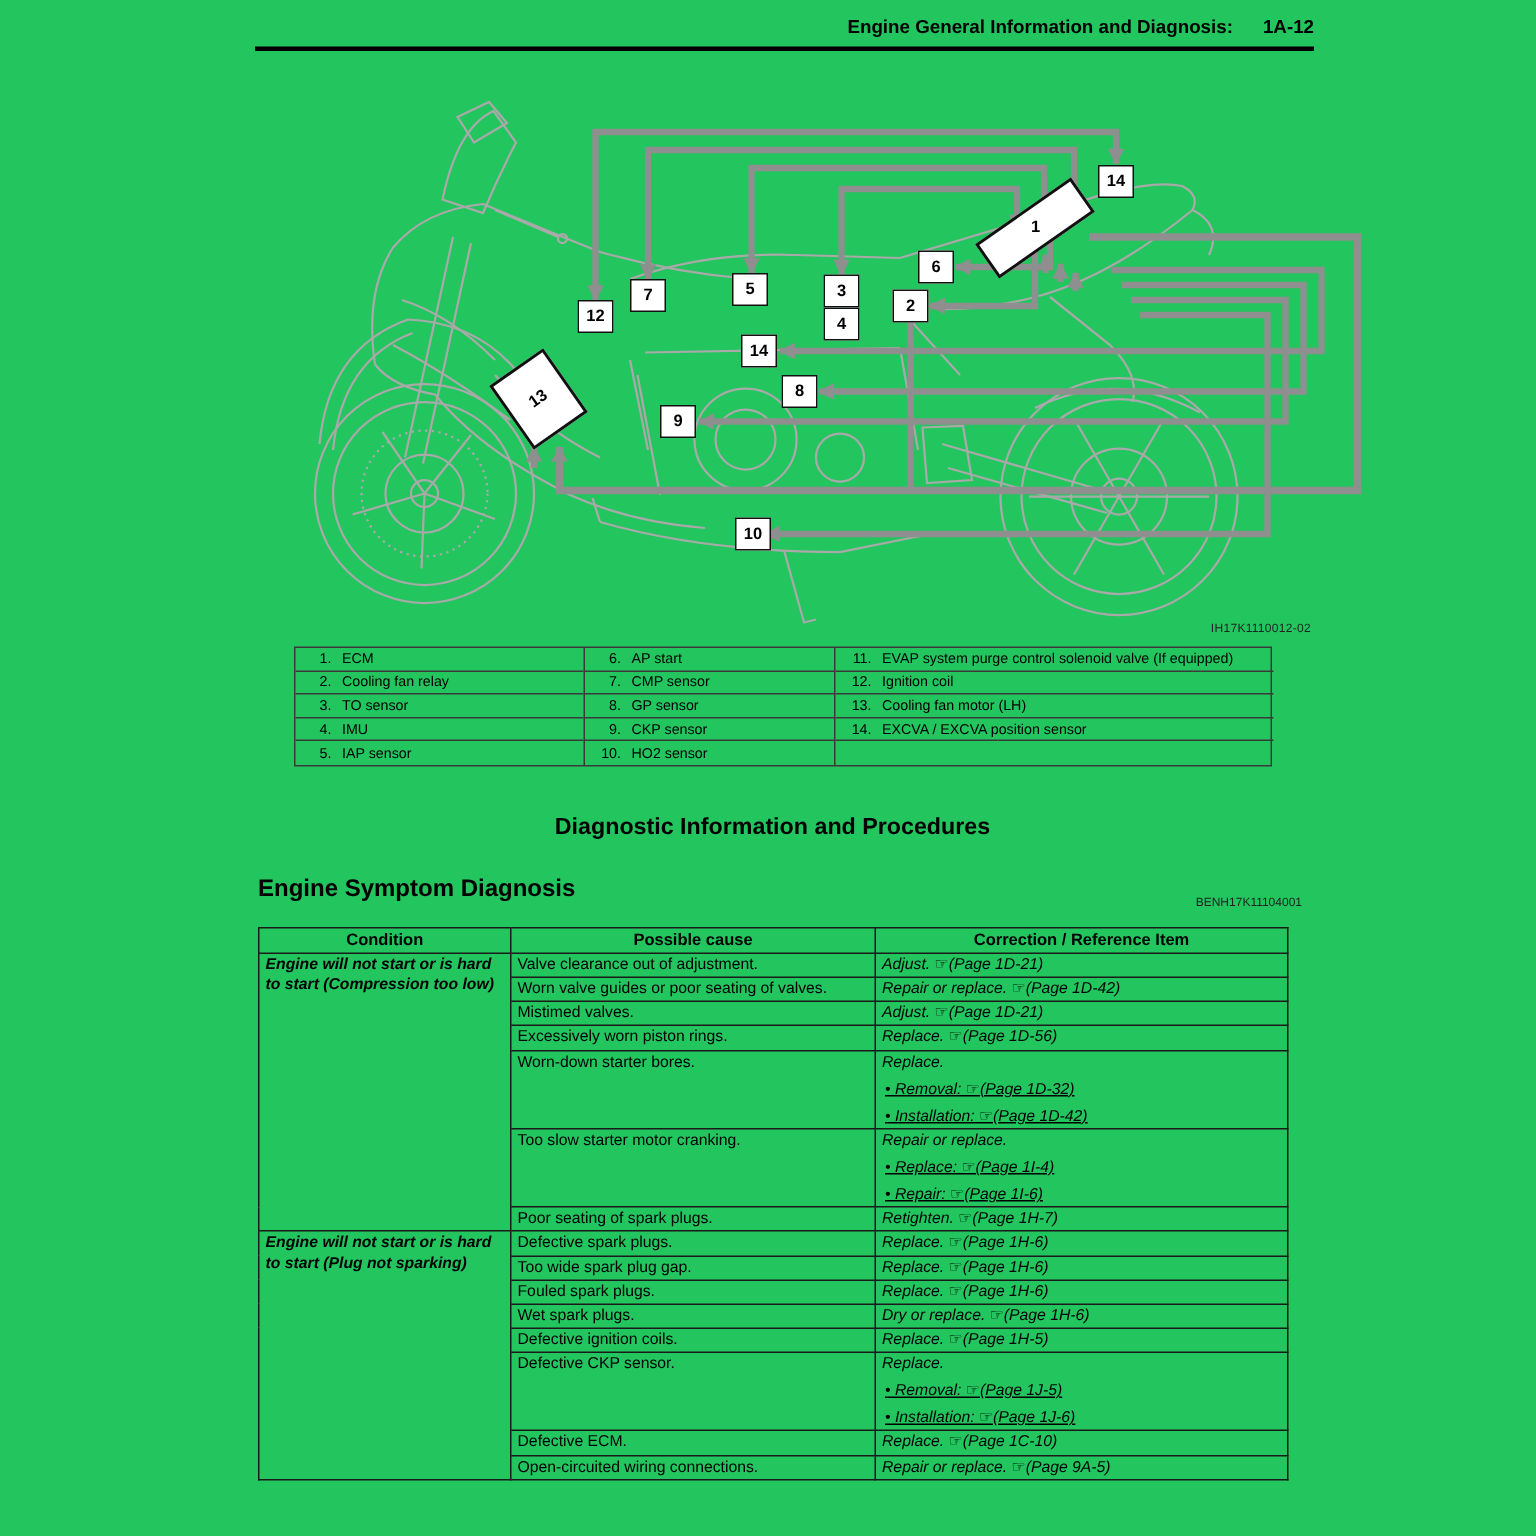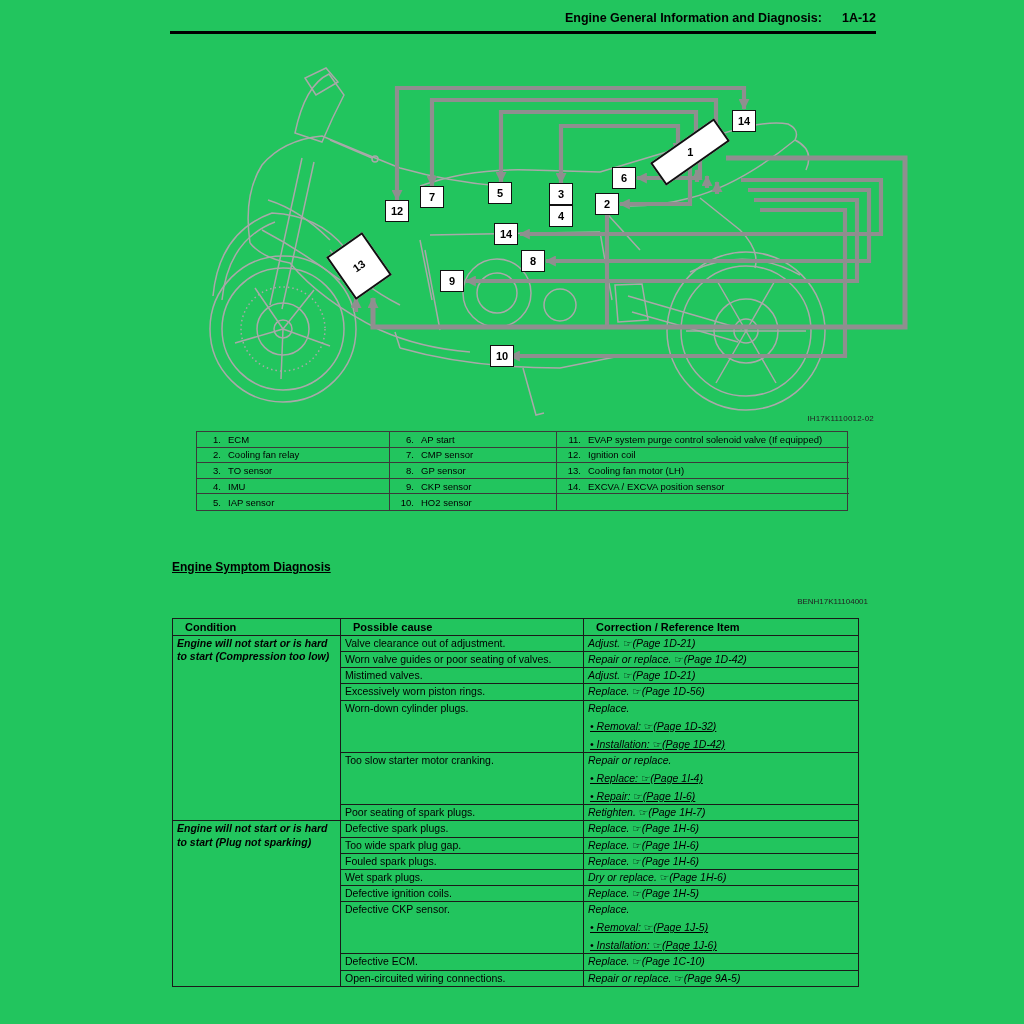--- a/index.html
+++ b/index.html
@@ -29,27 +29,27 @@
     display:grid;grid-template-columns:193px 167px 292px;
     border:1px solid #3a3a3a;box-sizing:border-box;font-size:9.5px;
   }
   .lg-col{display:grid;grid-template-rows:repeat(5,1fr);}
   .lg-col.b{border-right:1px solid #3a3a3a;}
   .lg-cell{display:flex;align-items:center;border-bottom:1px solid #3a3a3a;overflow:hidden;white-space:nowrap;}
   .lg-col .lg-cell:last-child{border-bottom:none;}
   .lg-num{width:24px;text-align:right;margin-right:7px;flex:none;}
   
   .sec-title{position:absolute;left:172px;width:686px;top:543px;text-align:center;font-size:15.5px;font-weight:bold;}
-  .sec-sub{position:absolute;left:172px;top:560px;font-size:12px;font-weight:bold;text-decoration:underline;}
+  .sec-sub{position:absolute;left:172px;top:584px;font-size:16px;font-weight:bold;}
   .ref-code{position:absolute;top:597px;right:156px;font-size:8px;color:#222;}
   
   .diag{position:absolute;left:172px;top:618px;width:686px;border-collapse:collapse;table-layout:fixed;}
   .diag th,.diag td{border:1px solid #1a1a1a;padding:1px 4px;vertical-align:top;}
   .diag{border:1.5px solid #1a1a1a;}
-  .diag th{font-size:11px;font-weight:bold;text-align:left;padding:2px 12px;}
+  .diag th{font-size:11px;font-weight:bold;text-align:center;padding:2px 2px;}
   .diag td{font-size:10.5px;line-height:1.25;}
   .cond{font-weight:bold;font-style:italic;}
   .corr{font-style:italic;}
   .corr-bullet{margin-top:5px;padding-left:2px;text-decoration:underline;}
 </style>
 </head>
 <body>
 
 <div id="page">
 
@@ -241,20 +241,21 @@
           <span class="lg-num">14.</span>
           <span>EXCVA / EXCVA position sensor</span>
         </div>
       <div class="lg-cell">
           <span class="lg-num"></span>
           <span></span>
         </div>
     </div>
   </div>
 
+  <div class="sec-title">Diagnostic Information and Procedures</div>
   <div class="sec-sub">Engine Symptom Diagnosis</div>
   <div class="ref-code">BENH17K11104001</div>
 
   <table class="diag">
     <colgroup>
         <col style="width:168px">
         <col style="width:243px">
         <col style="width:275px">
       </colgroup>
     <thead>
@@ -284,21 +285,21 @@
             <div>Adjust. ☞(Page 1D-21)</div>
           </td>
       </tr>
       <tr>
         <td>Excessively worn piston rings.</td>
         <td class="corr">
             <div>Replace. ☞(Page 1D-56)</div>
           </td>
       </tr>
       <tr>
-        <td>Worn-down cylinder plugs.</td>
+        <td>Worn-down starter bores.</td>
         <td class="corr">
           <div>Replace.</div>
           <div class="corr-bullet">•  Removal: ☞(Page 1D-32)</div>
           <div class="corr-bullet">•  Installation: ☞(Page 1D-42)</div>
         </td>
       </tr>
       <tr>
         <td>Too slow starter motor cranking.</td>
         <td class="corr">
           <div>Repair or replace.</div>

